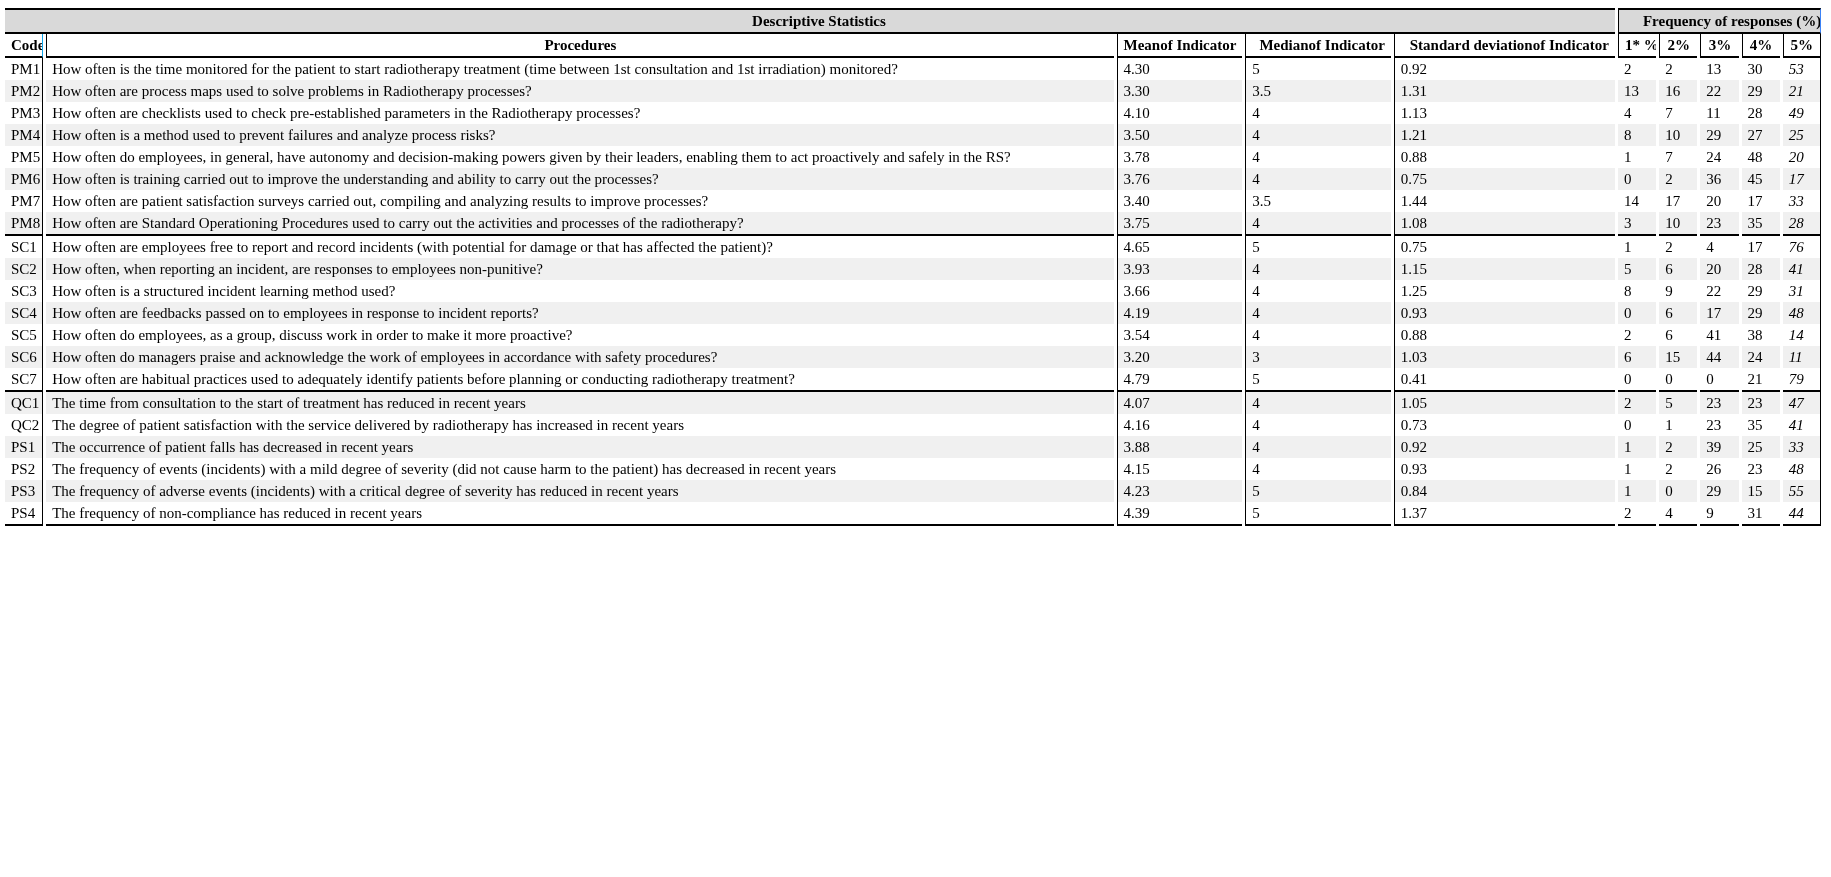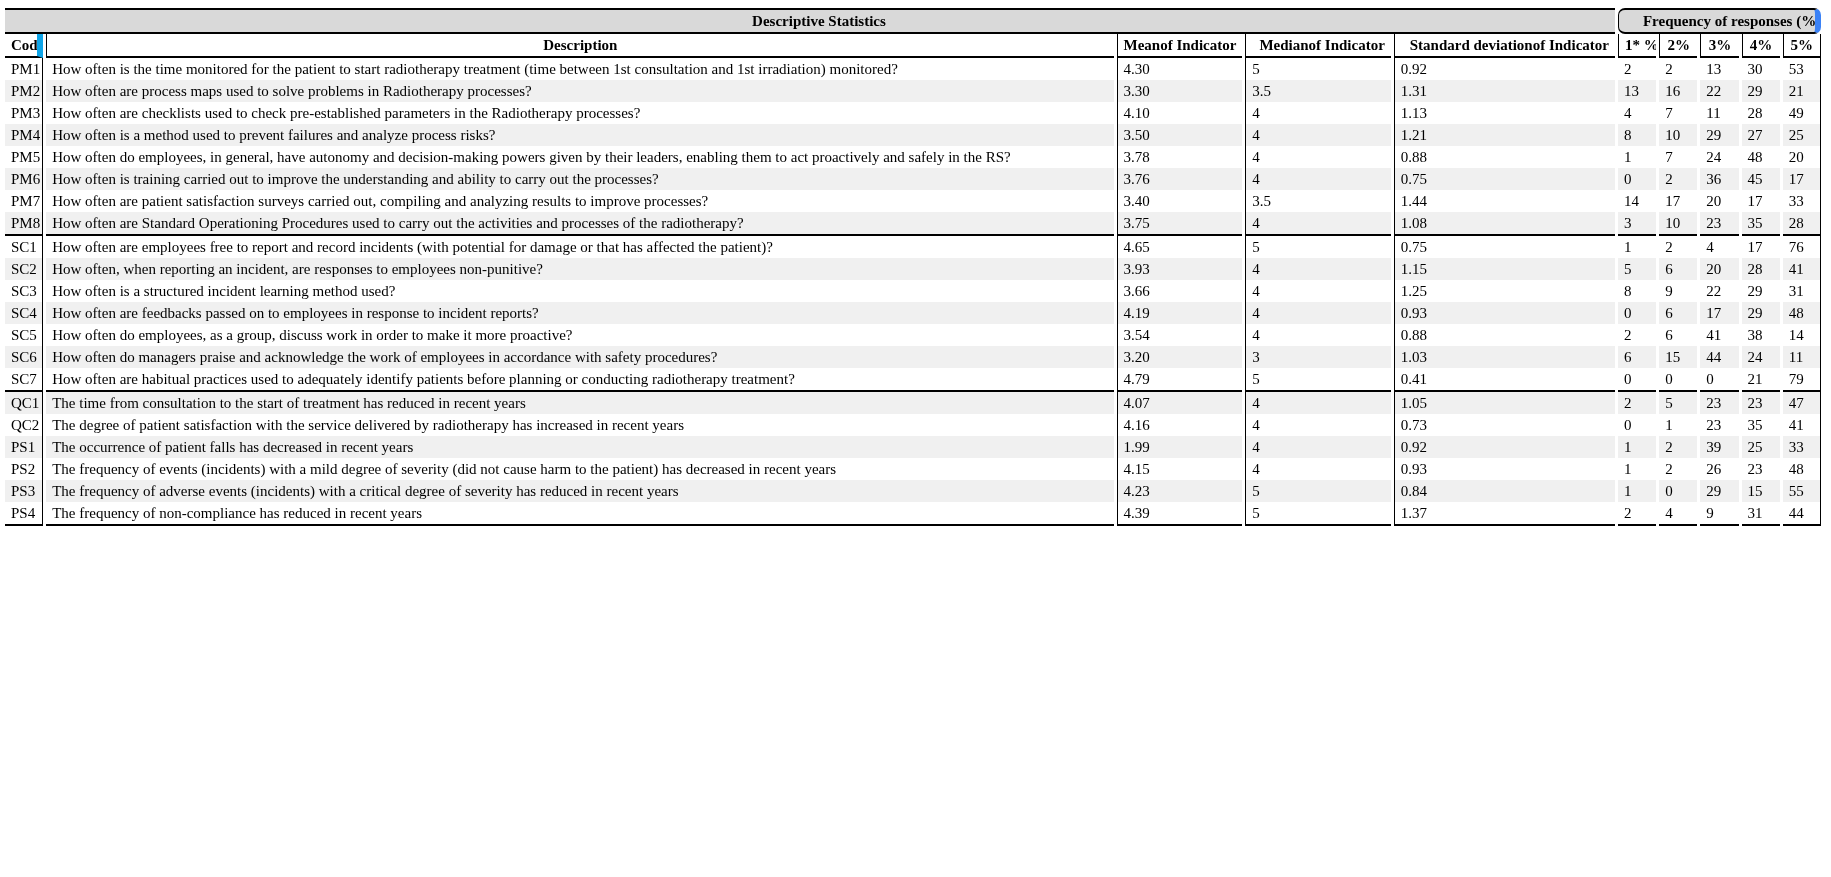--- a/index.html
+++ b/index.html
@@ -38,39 +38,38 @@
   .band {
     background: #d9d9d9;
     font-weight: bold;
     text-align: center;
     border-top: 2px solid #000;
     border-bottom: 2px solid #000;
     padding-left: 24px;
   }
   .band-freq {
     border-left: 1px solid #000;
-    border-right: 6px solid #3b82f6;
-    border-radius: 7px;
+    border-right: 1px solid #3b82f6;
   }
   
   tr.colhead th {
     font-weight: bold;
     border-bottom: 2px solid #000;
     background: #ffffff;
   }
-  th.h-code   { border-right: 6px solid #0ea5e9; text-align: right; }
+  th.h-code   { border-right: 1px solid #0ea5e9; text-align: right; }
   th.h-desc   { border-left: 1px solid #000; text-align: center; }
   th.h-mean, th.h-median, th.h-sd { border-left: 1px solid #000; text-align: right; }
   th.h-freq   { border-left: 1px solid #000; text-align: center; }
   th.h-freq-last { border-right: 1px solid #000; }
   
   tr.stripe td { background: #f0f0f0; }
   td.c-code { border-right: 1px solid #000; }
   td.c-mean, td.c-median, td.c-sd { border-left: 1px solid #000; }
-  td.c-f5 { border-right: 1px solid #000; }
+  td.c-f5 { border-right: 1px solid #000; font-style: italic; }
   tr.group-end td { border-bottom: 2px solid #000; }
 </style>
 </head>
 <body>
 
 <div class="page">
   <table class="stats">
     <colgroup>
       <col style="width:38px">
       <col style="width:1062px">
@@ -83,21 +82,21 @@
         <col style="width:38px">
         <col style="width:38px">
     </colgroup>
     <thead>
       <tr>
         <th class="band" colspan="5">Descriptive Statistics</th>
         <th class="band band-freq" colspan="5">Frequency of responses (%)</th>
       </tr>
       <tr class="colhead">
         <th class="h-code">Code</th>
-        <th class="h-desc">Description</th>
+        <th class="h-desc">Procedures</th>
         <th class="h-mean">Meanof Indicator</th>
         <th class="h-median">Medianof Indicator</th>
         <th class="h-sd">Standard deviationof Indicator</th>
         <th class="h-freq">1* %</th>
         <th class="h-freq">2%</th>
         <th class="h-freq">3%</th>
         <th class="h-freq">4%</th>
         <th class="h-freq h-freq-last">5%</th>
       </tr>
     </thead>
@@ -302,21 +301,21 @@
           <td class="c-sd">0.73</td>
           <td class="c-f1">0</td>
           <td class="c-f2">1</td>
           <td class="c-f3">23</td>
           <td class="c-f4">35</td>
           <td class="c-f5">41</td>
         </tr>
         <tr class="stripe">
           <td class="c-code">PS1</td>
           <td class="c-desc">The occurrence of patient falls has decreased in recent years</td>
-          <td class="c-mean">1.99</td>
+          <td class="c-mean">3.88</td>
           <td class="c-median">4</td>
           <td class="c-sd">0.92</td>
           <td class="c-f1">1</td>
           <td class="c-f2">2</td>
           <td class="c-f3">39</td>
           <td class="c-f4">25</td>
           <td class="c-f5">33</td>
         </tr>
         <tr>
           <td class="c-code">PS2</td>

